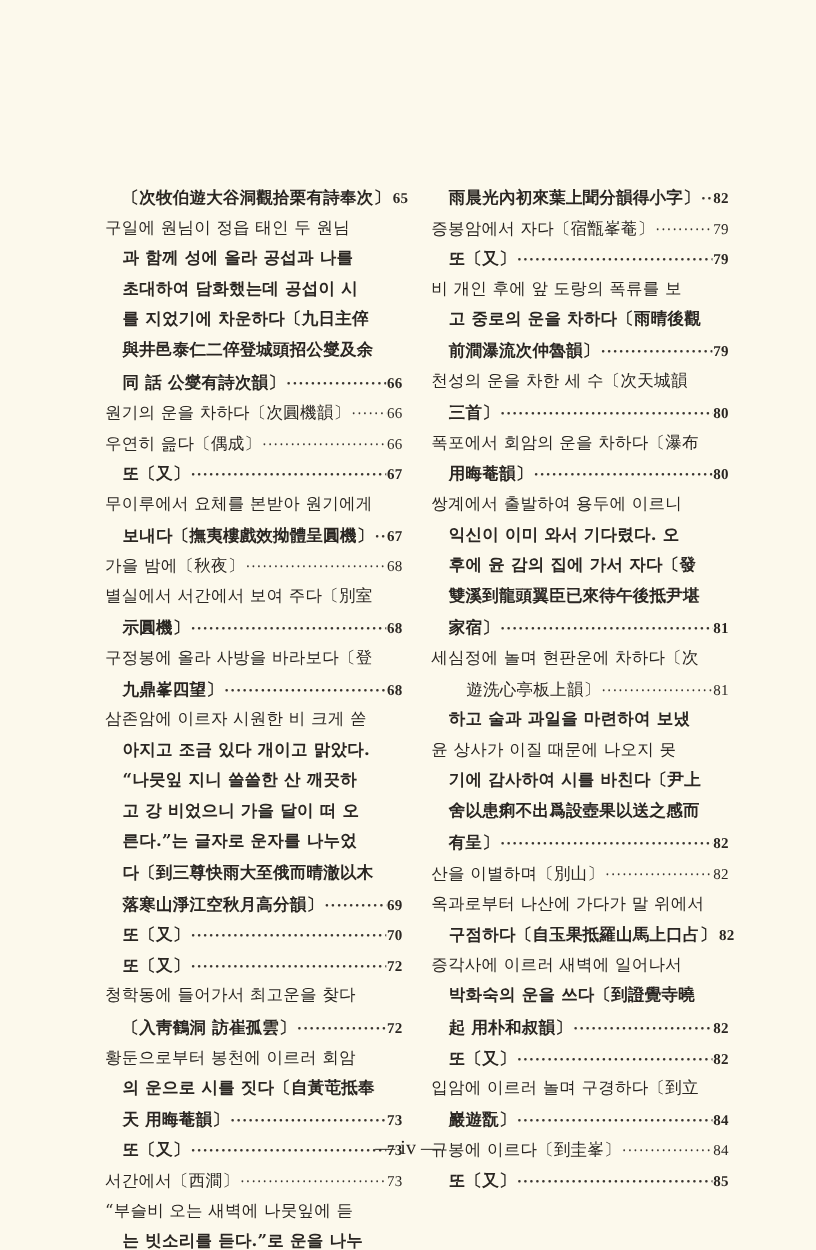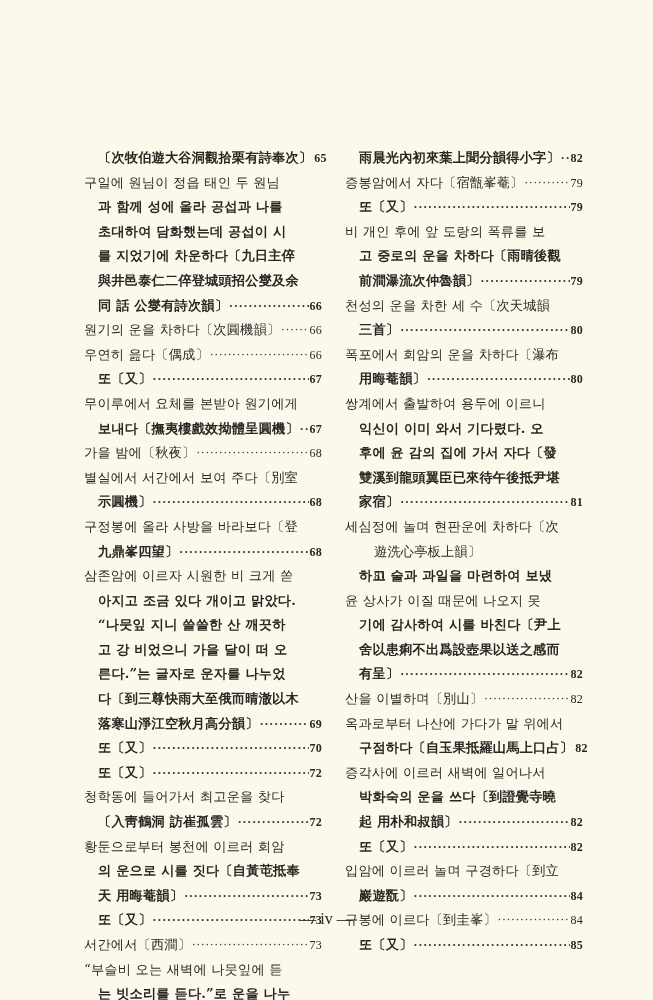--- a/index.html
+++ b/index.html
@@ -15,21 +15,21 @@
   .col { position: absolute; top: 146px; width: 238px; }
   .col.left { left: 84px; }
   .col.right { left: 345px; }
   .entry { display: block; }
   .line {
     display: flex; align-items: baseline;
     height: 24.6px; line-height: 24.6px;
     font-size: 13.2px; white-space: nowrap; letter-spacing: 0.2px;
   }
   .line.indent { padding-left: 14px; font-weight: bold; }
-  .line.indent2 { padding-left: 28px; flex-direction: column; }
+  .line.indent2 { padding-left: 28px; }
   .txt { flex: 0 0 auto; }
   .dots {
     flex: 1 1 auto; overflow: hidden; margin: 0 1px;
     color: #3a3530; letter-spacing: 1px; font-size: 11px;
   }
   .dots::before {
     content: "··································································································";
   }
   .pg { flex: 0 0 auto; font-family: "Liberation Serif", serif; font-size: 12px; }
   .footer {

